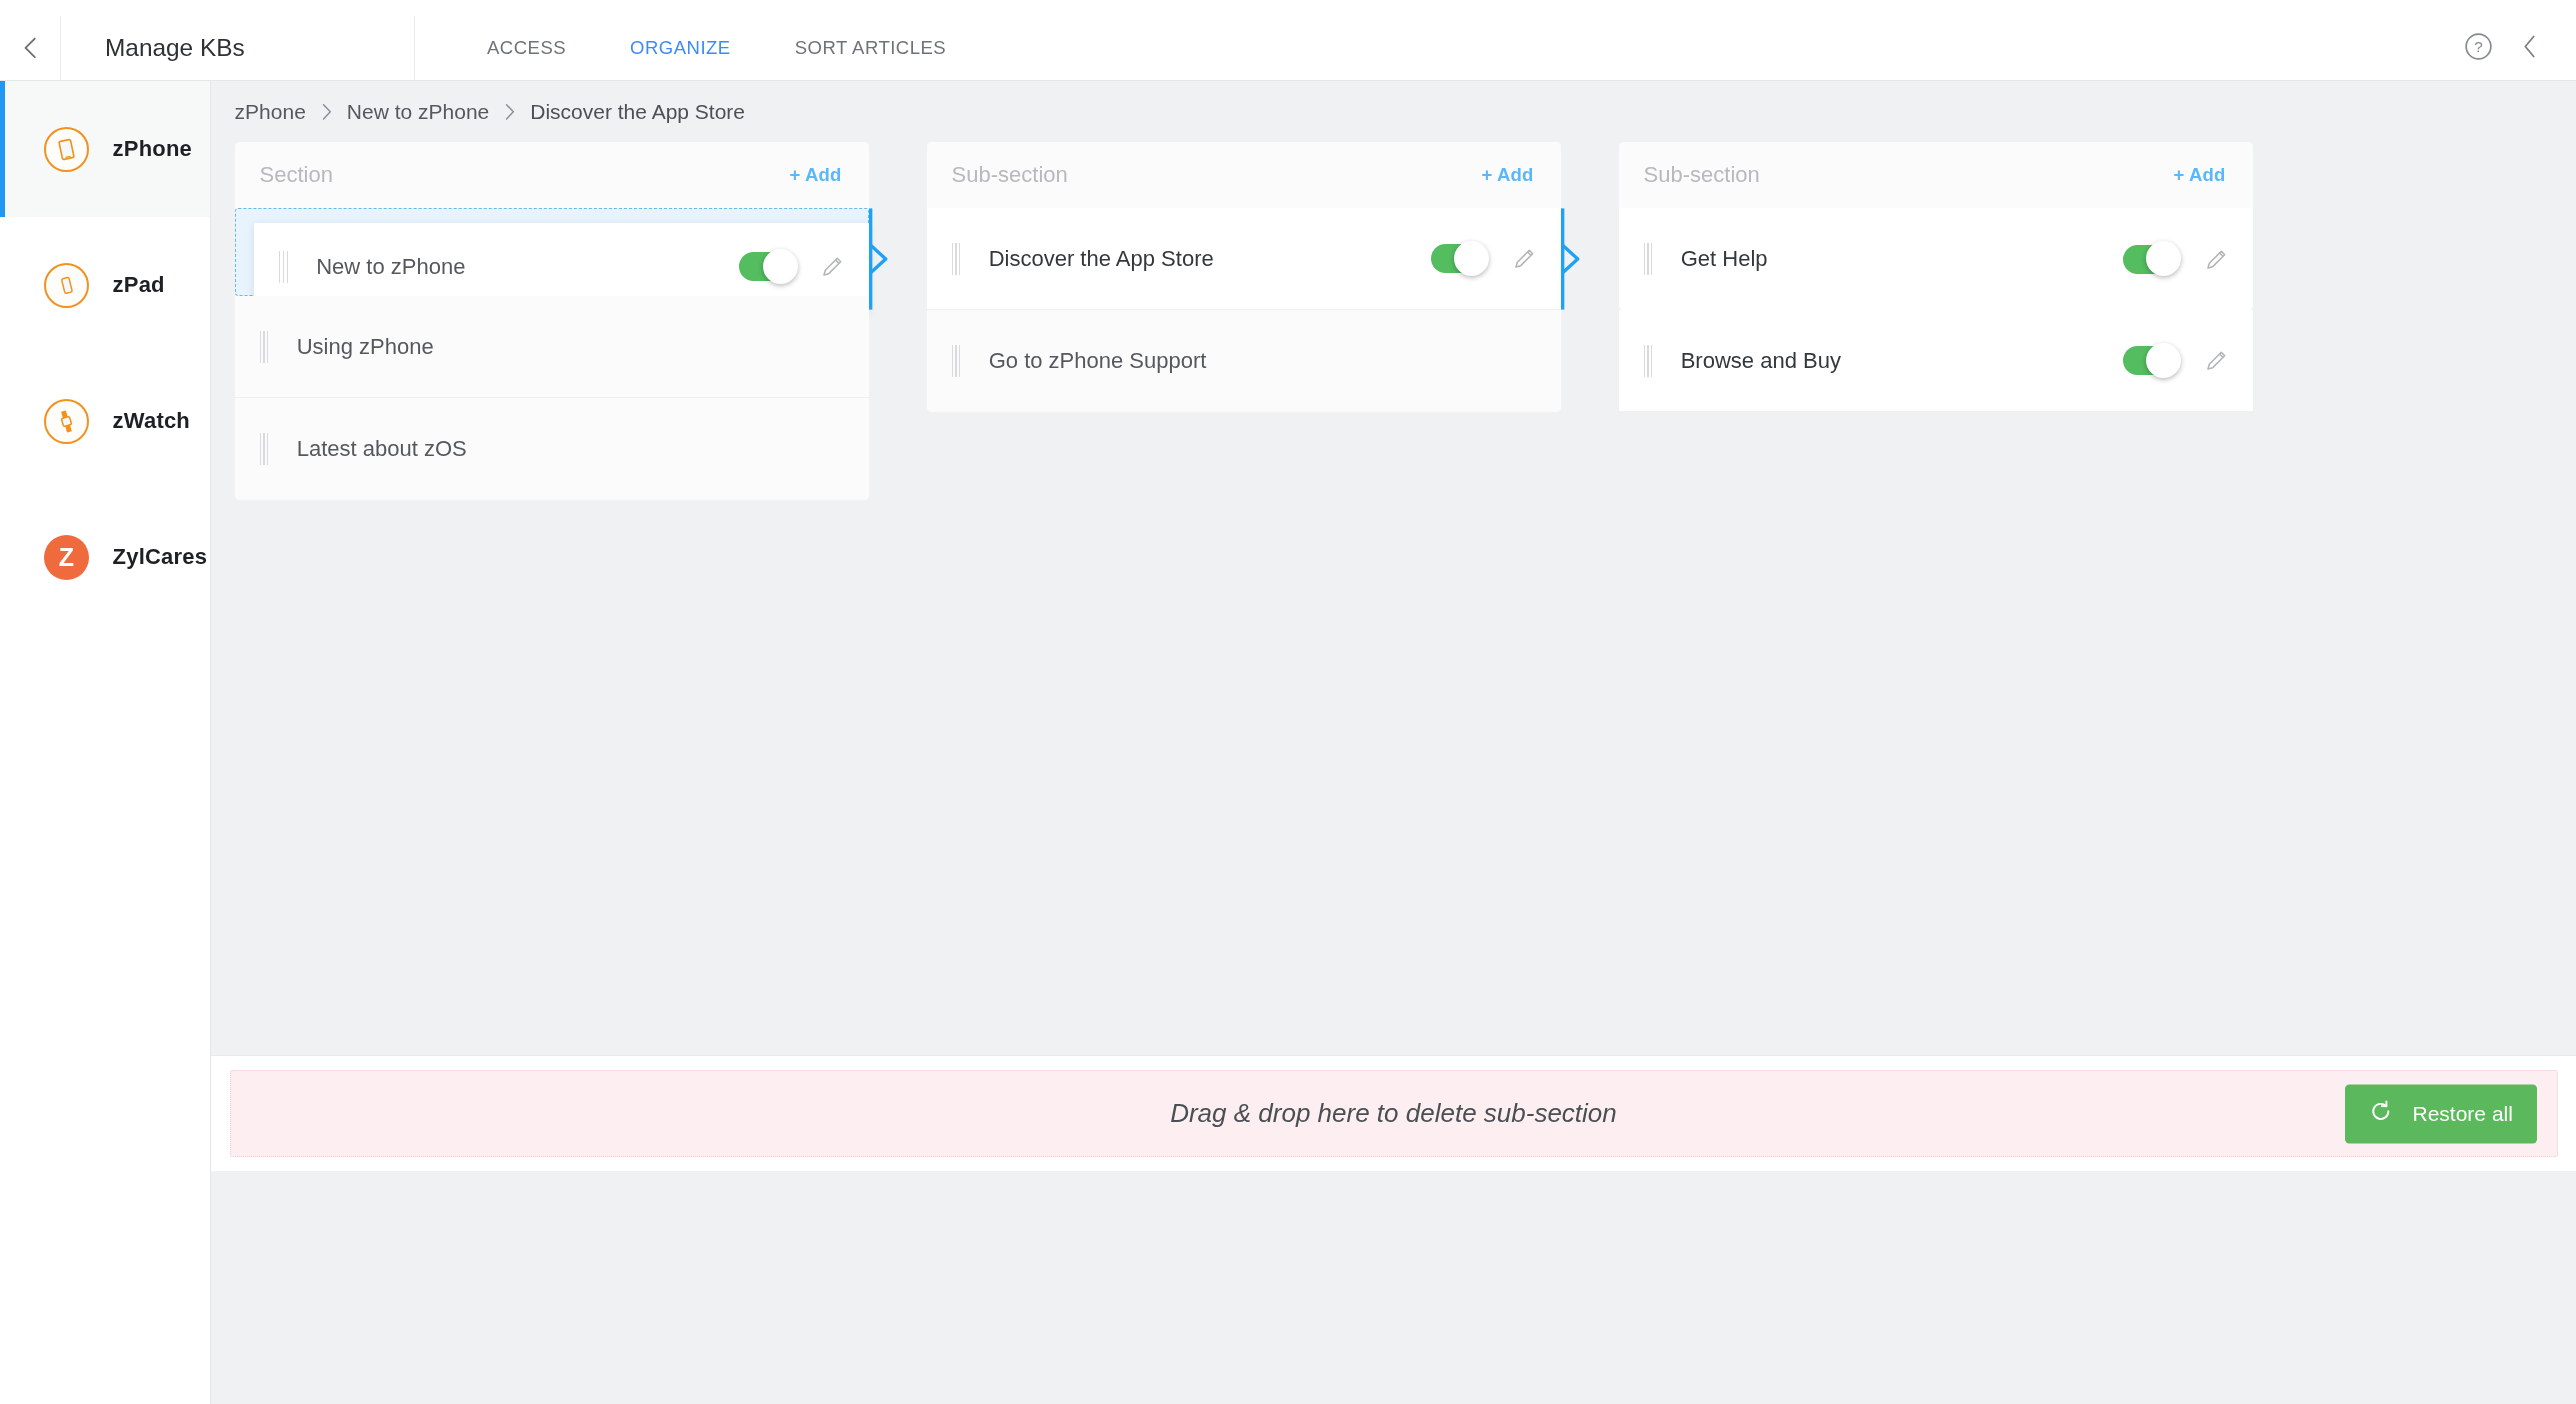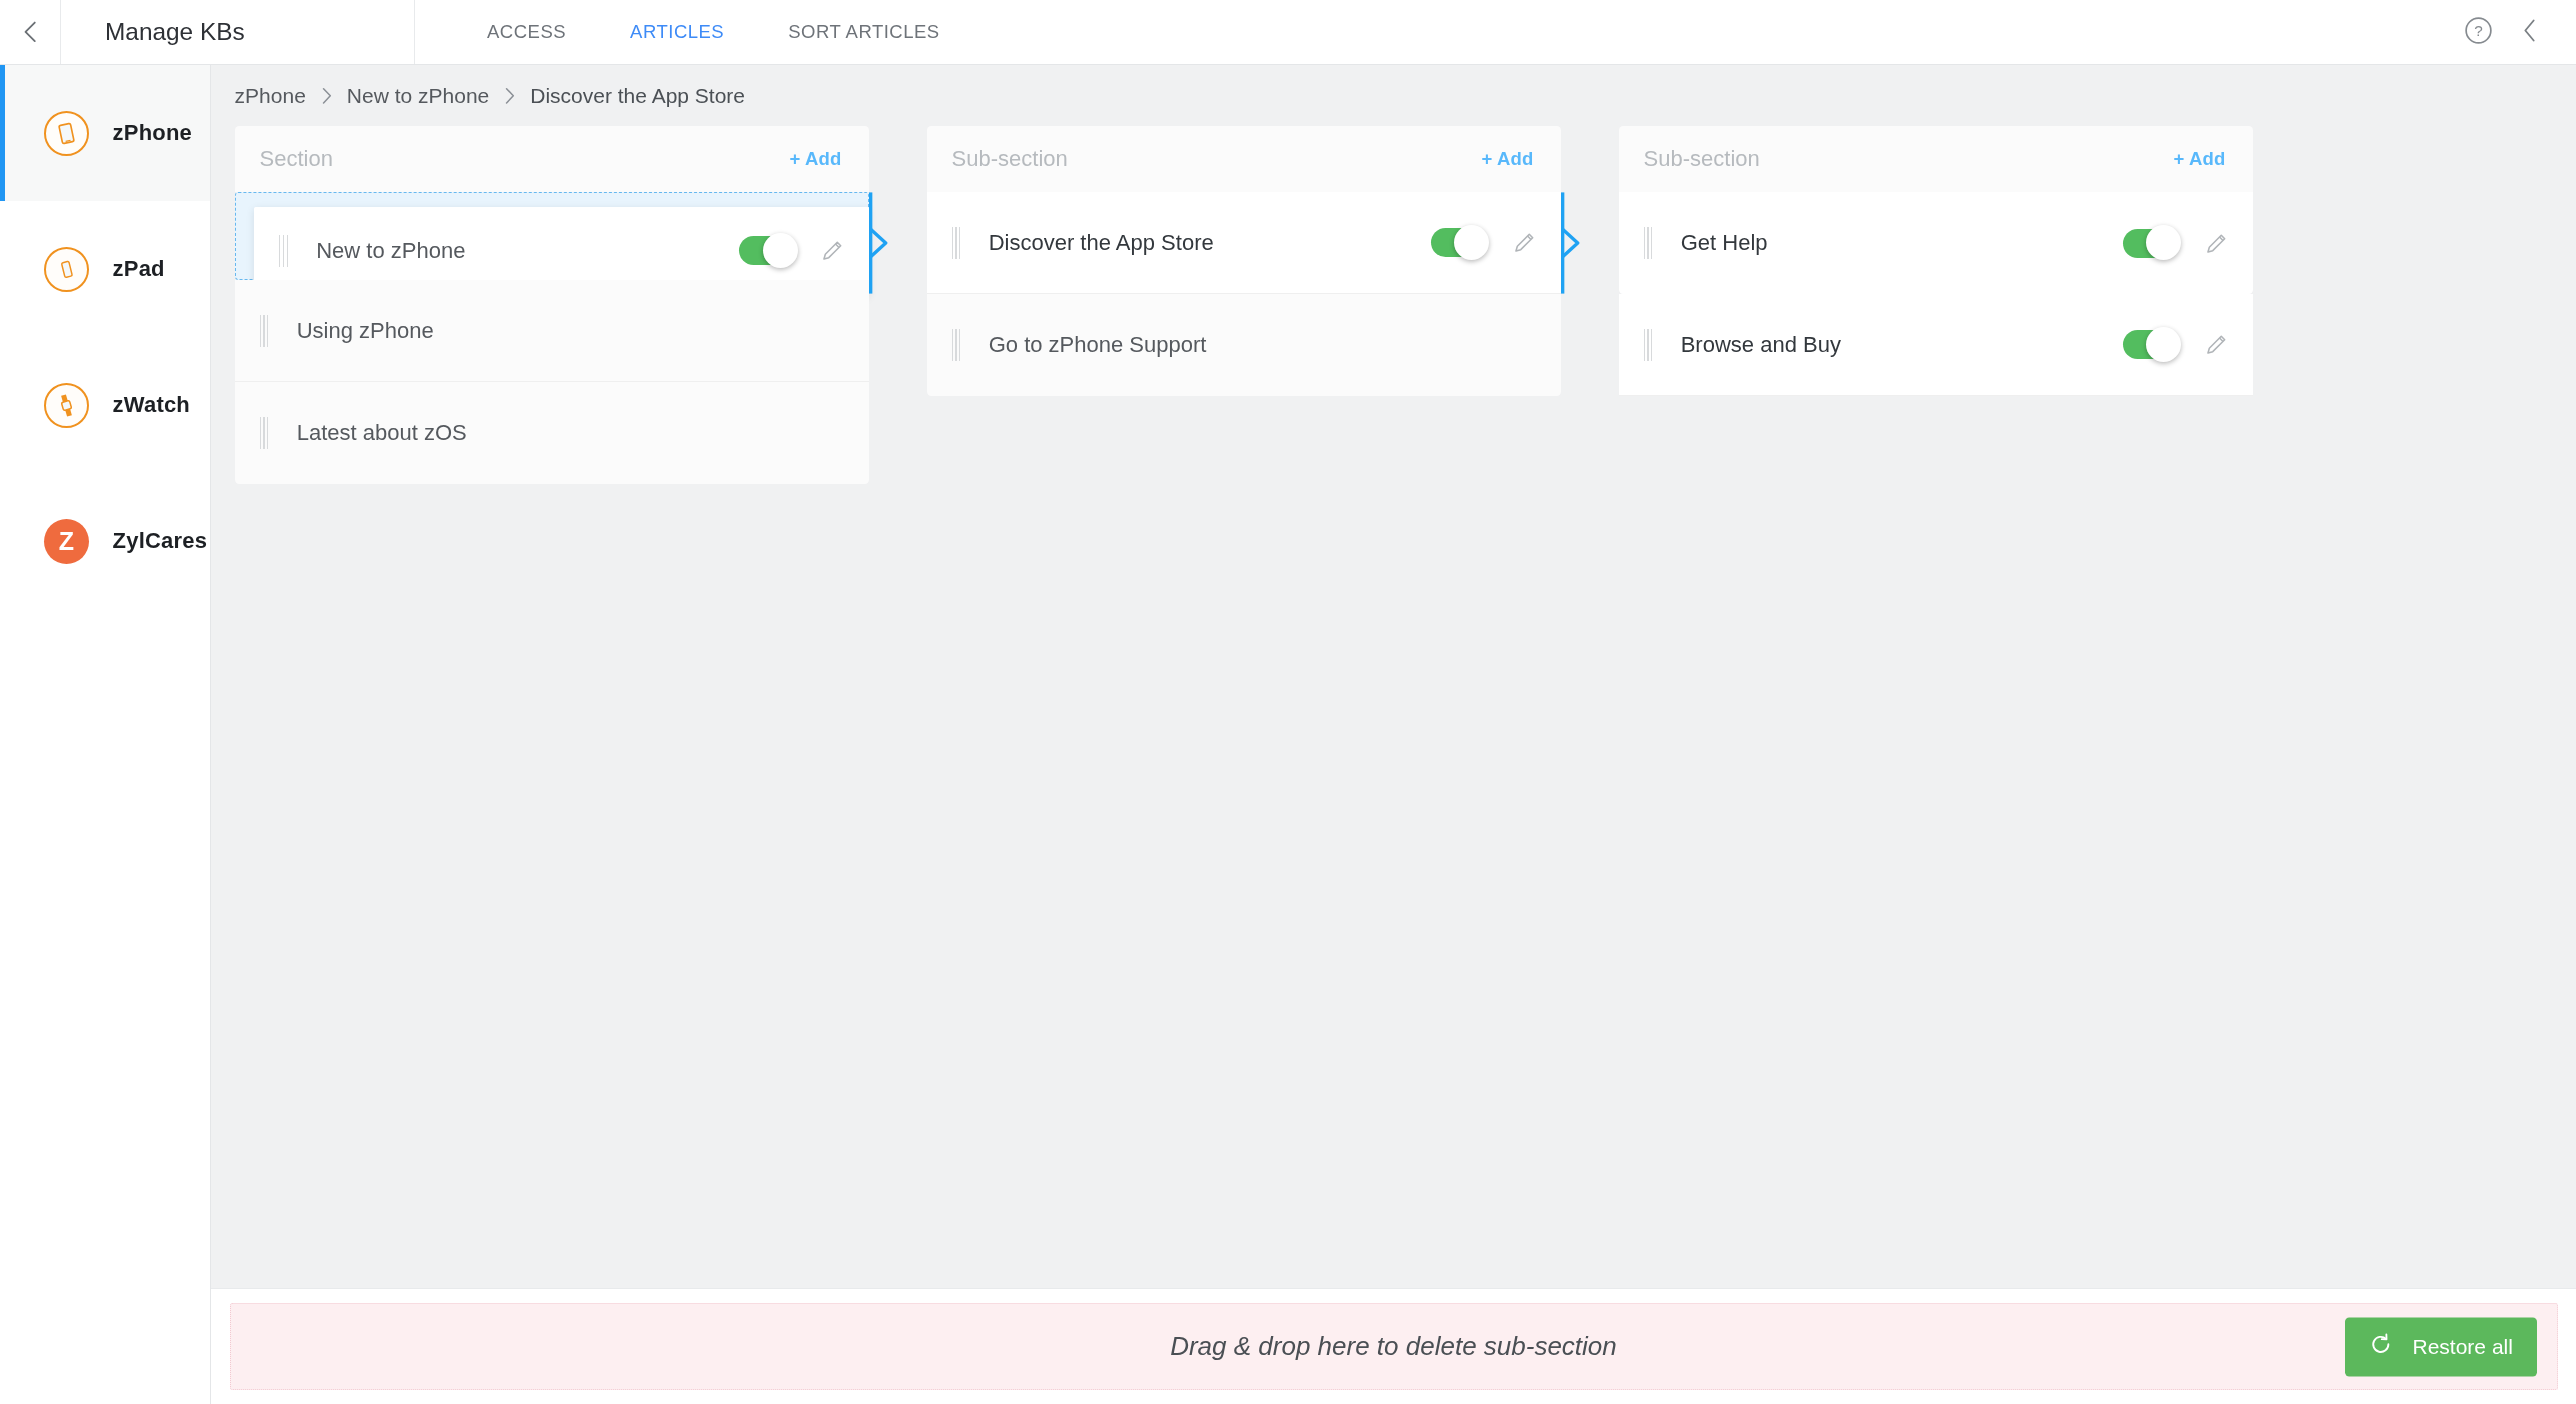--- a/index.html
+++ b/index.html
@@ -2,21 +2,21 @@
 <html style="font-size:13.5px"><head>
 <meta charset="utf-8">
 <style>
   * { box-sizing: border-box; margin: 0; padding: 0; }
   html, body {
     width: 2576px; height: 1404px;
     background: #ffffff;
     font-family: "Liberation Sans", sans-serif;
     overflow: hidden;
   }
-  .app { position: relative; width: 2576px; height: 1404px; background:#e5e5e5; }
+  .app { position: relative; width: 2576px; height: 1155px; background:#e5e5e5;margin-top:16px; }
 
   
   .topbar {
     position: absolute; left:0; top:0; width:2576px; height:65px;
     background:#ffffff; border-bottom:0.8px solid #e4e6e8;
     display:flex; align-items:center;
   }
   .back-btn {
     width:61px; height:64px; display:flex; align-items:center; justify-content:center;
     border-right:0.8px solid #e8eaec; cursor:pointer;
@@ -160,21 +160,21 @@
     <div class="back-btn">
       <span class="chev-left">
         <svg width="14.3" height="23.6" viewBox="0 0 17 28">
             <polyline points="14,3 3,14 14,25" fill="none" stroke="#6b7075" stroke-width="2.2" stroke-linecap="round" stroke-linejoin="round"></polyline>
           </svg>
       </span>
     </div>
     <div class="app-title">Manage KBs</div>
     <div class="tabs">
       <div class="tab">ACCESS</div>
-      <div class="tab active">ARTICLES</div>
+      <div class="tab active">ORGANIZE</div>
       <div class="tab">SORT ARTICLES</div>
     </div>
     <div class="topbar-right">
       <div class="icon-btn">
         <span>
           <svg width="29" height="29" viewBox="0 0 34 34">
             <circle cx="17" cy="17" r="14.5" fill="none" stroke="#868b90" stroke-width="2"></circle>
             <text x="17" y="24" font-size="18" fill="#868b90" text-anchor="middle" font-family="Liberation Sans, sans-serif">?</text>
           </svg>
         </span>

